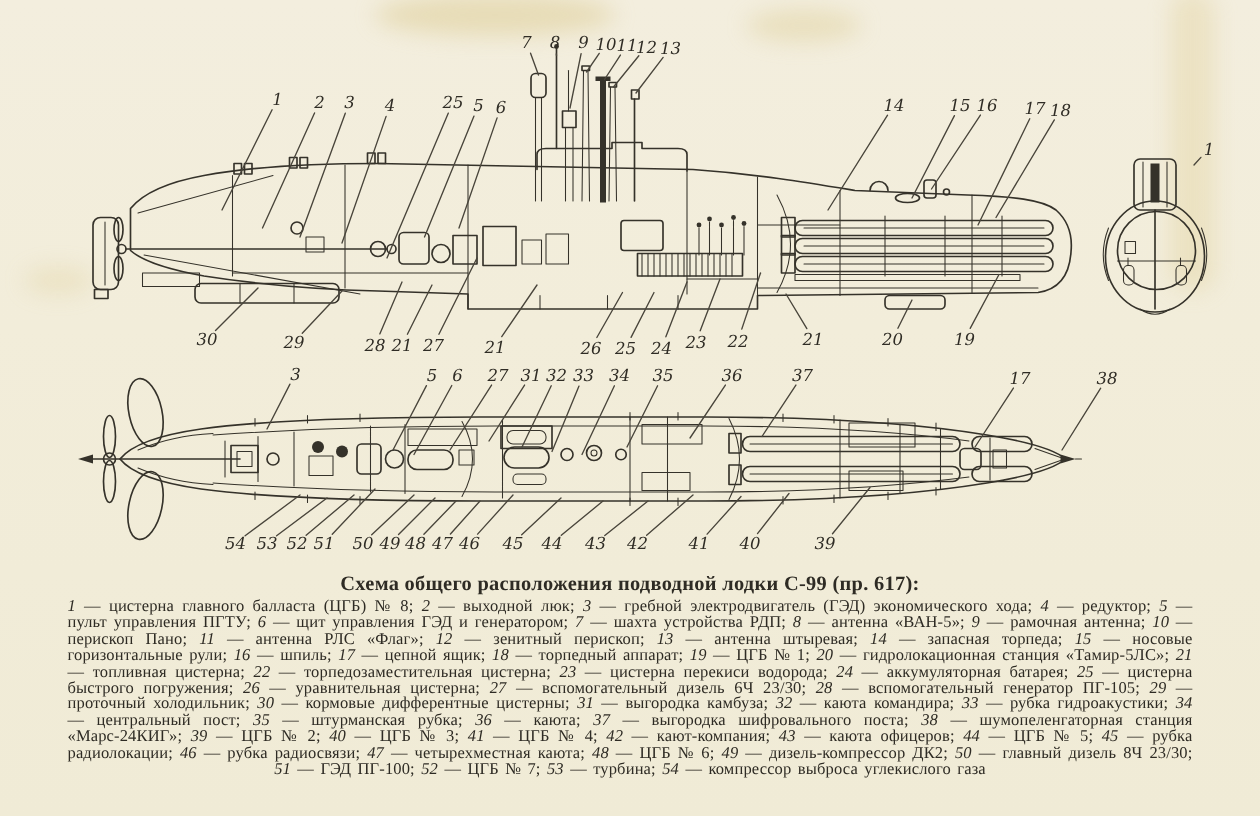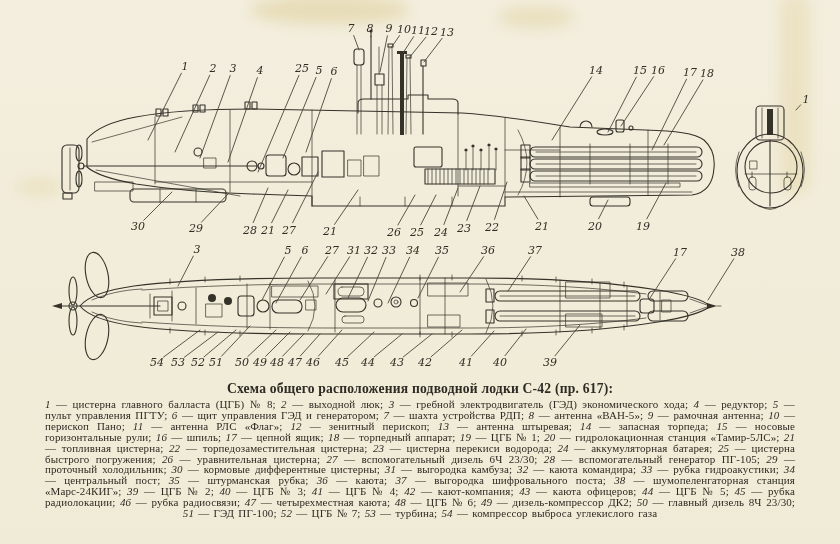--- a/index.html
+++ b/index.html
@@ -343,15 +343,15 @@
         <line x1="471.4" y1="356.1" x2="494" y2="331" class="leader"></line>
         <text x="466" y="366" class="callout">41</text>
         <line x1="505.0" y1="355.7" x2="526" y2="329" class="leader"></line>
         <text x="500" y="366" class="callout">40</text>
         <line x1="555.0" y1="355.8" x2="580" y2="325" class="leader"></line>
         <text x="550" y="366" class="callout">39</text>
       </g>
   </g>
 </svg>
 
-<div class="title">Схема общего расположения подводной лодки С-42 (пр. 617):</div>
+<div class="title">Схема общего расположения подводной лодки С-99 (пр. 617):</div>
 
 <p class="legend"><span><i>1</i> — цистерна главного балласта (ЦГБ) № 8;  <i>2</i> — выходной люк;  <i>3</i> — гребной электродвигатель (ГЭД) экономического хода;  <i>4</i> — редуктор;  <i>5</i> — пульт управления ПГТУ;  <i>6</i> — щит управления ГЭД и генератором;  <i>7</i> — шахта устройства РДП;  <i>8</i> — антенна «ВАН-5»;  <i>9</i> — рамочная антенна;  <i>10</i> — перископ Пано;  <i>11</i> — антенна РЛС «Флаг»;  <i>12</i> — зенитный перископ;  <i>13</i> — антенна штыревая;  <i>14</i> — запасная торпеда;  <i>15</i> — носовые горизонтальные рули;  <i>16</i> — шпиль;  <i>17</i> — цепной ящик;  <i>18</i> — торпедный аппарат;  <i>19</i> — ЦГБ № 1;  <i>20</i> — гидролокационная станция «Тамир-5ЛС»;  <i>21</i> — топливная цистерна;  <i>22</i> — торпедозаместительная цистерна;  <i>23</i> — цистерна перекиси водорода;  <i>24</i> — аккумуляторная батарея;  <i>25</i> — цистерна быстрого погружения;  <i>26</i> — уравнительная цистерна;  <i>27</i> — вспомогательный дизель 6Ч 23/30;  <i>28</i> — вспомогательный генератор ПГ-105;  <i>29</i> — проточный холодильник;  <i>30</i> — кормовые дифферентные цистерны;  <i>31</i> — выгородка камбуза;  <i>32</i> — каюта командира;  <i>33</i> — рубка гидроакустики;  <i>34</i> — центральный пост;  <i>35</i> — штурманская рубка;  <i>36</i> — каюта;  <i>37</i> — выгородка шифровального поста;  <i>38</i> — шумопеленгаторная станция «Марс-24КИГ»;  <i>39</i> — ЦГБ № 2;  <i>40</i> — ЦГБ № 3;  <i>41</i> — ЦГБ № 4;  <i>42</i> — кают-компания;  <i>43</i> — каюта офицеров;  <i>44</i> — ЦГБ № 5;  <i>45</i> — рубка радиолокации;  <i>46</i> — рубка радиосвязи;  <i>47</i> — четырехместная каюта;  <i>48</i> — ЦГБ № 6;  <i>49</i> — дизель-компрессор ДК2;  <i>50</i> — главный дизель 8Ч 23/30;  <i>51</i> — ГЭД ПГ-100;  <i>52</i> — ЦГБ № 7;  <i>53</i> — турбина;  <i>54</i> — компрессор выброса углекислого газа</span></p>
 
 </body></html>

